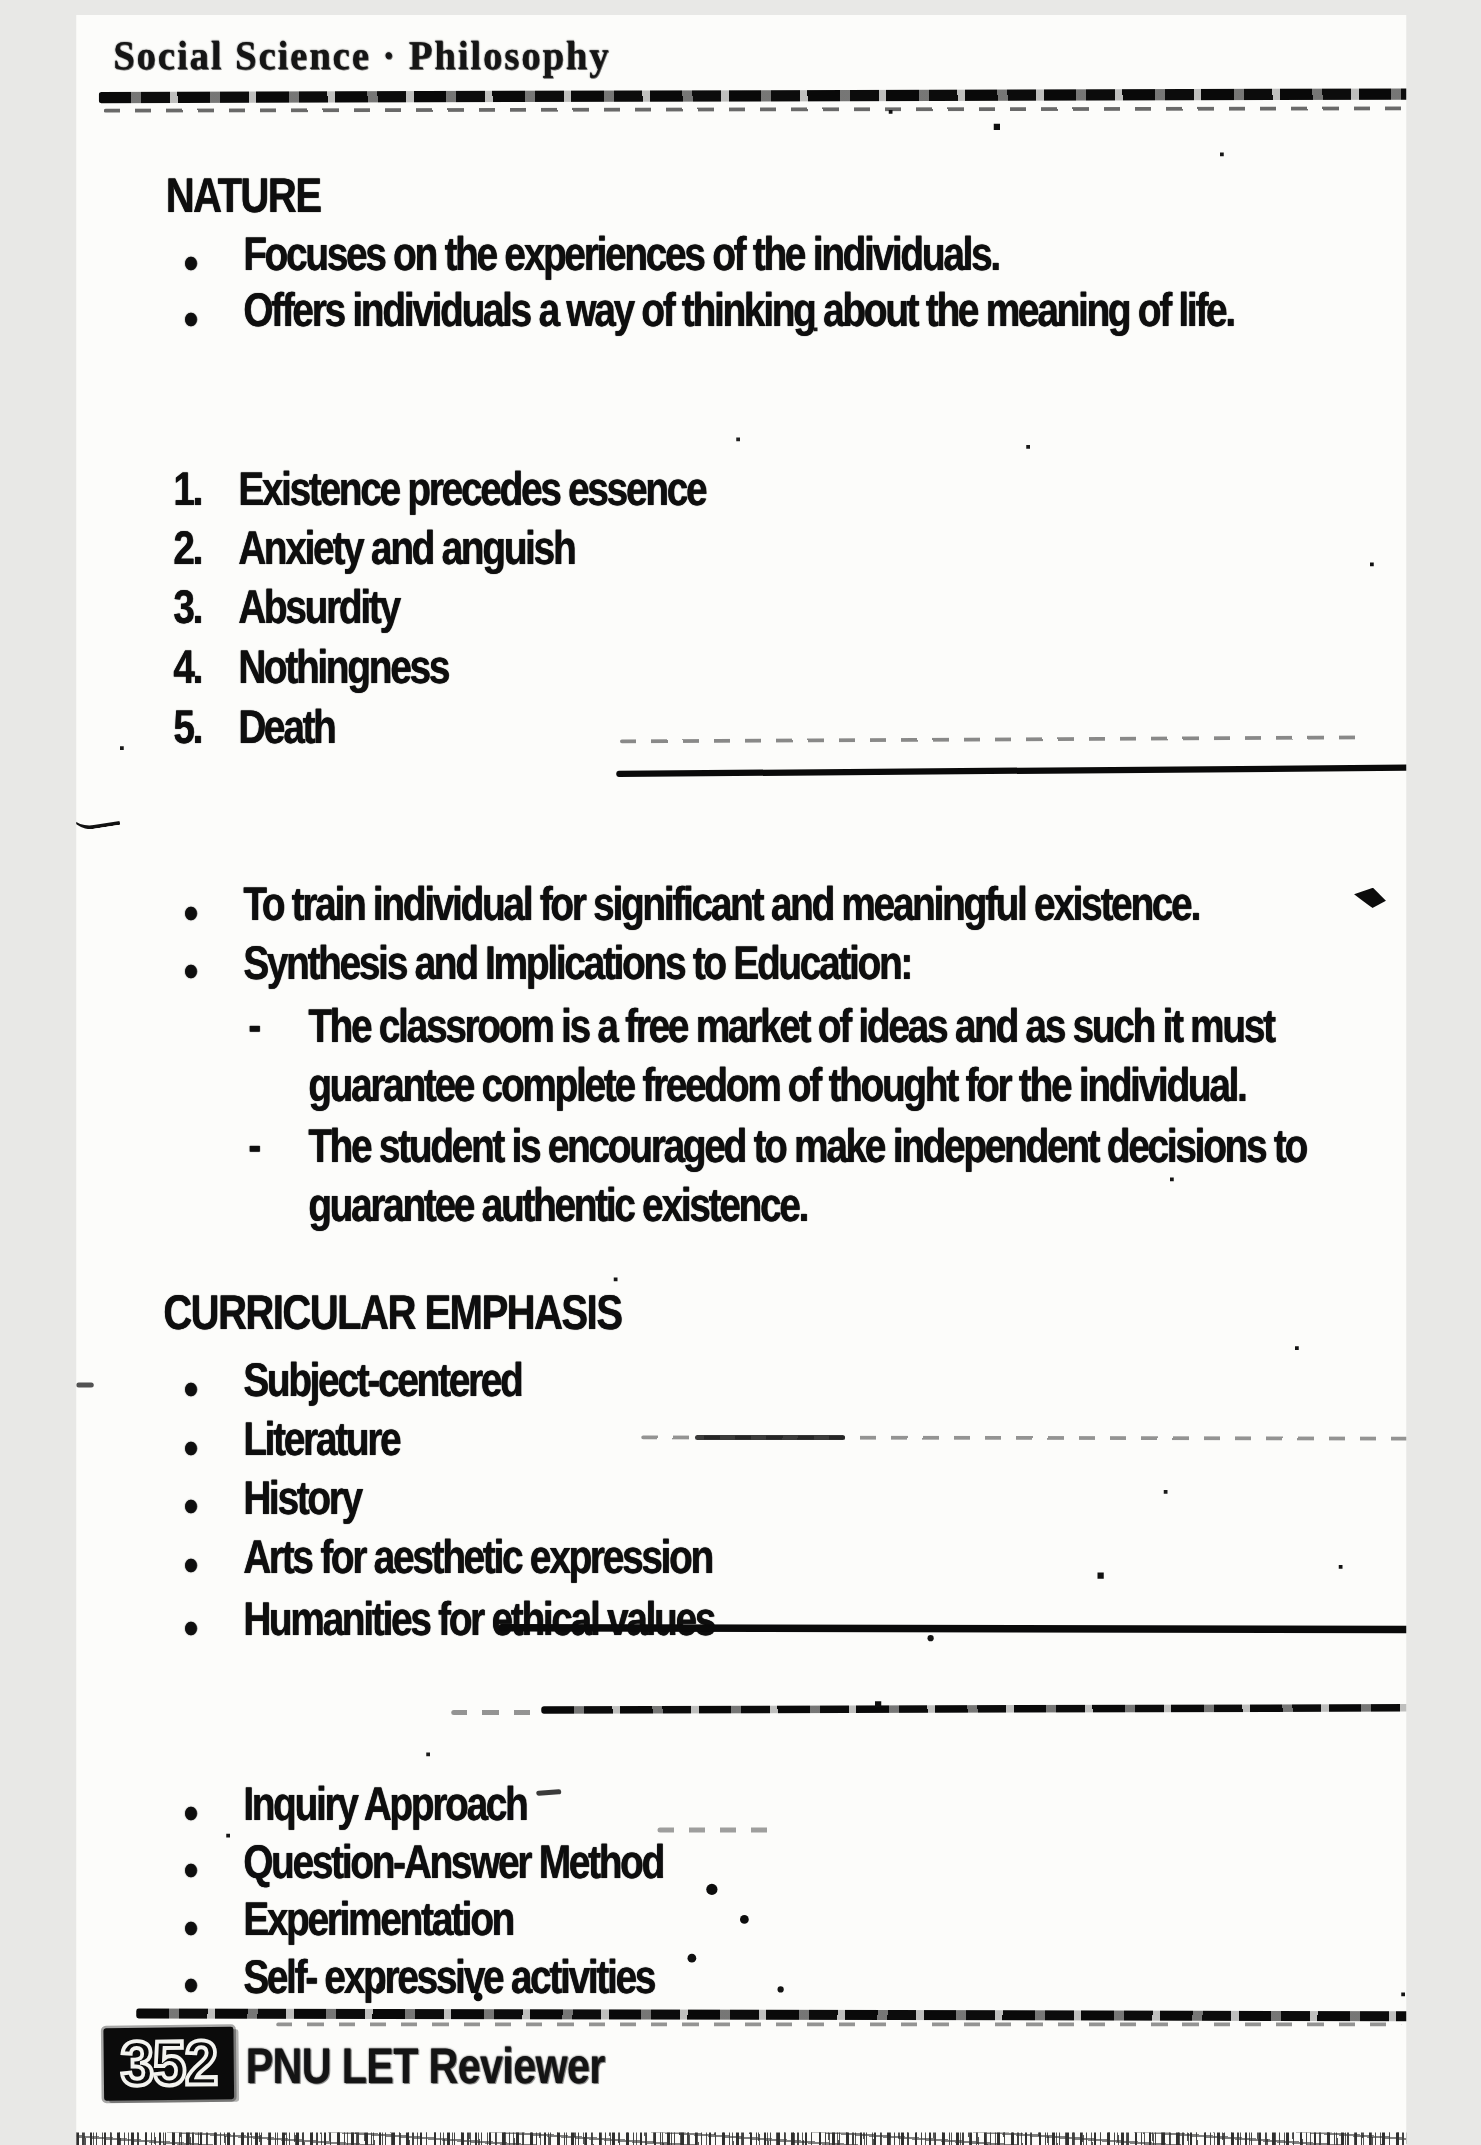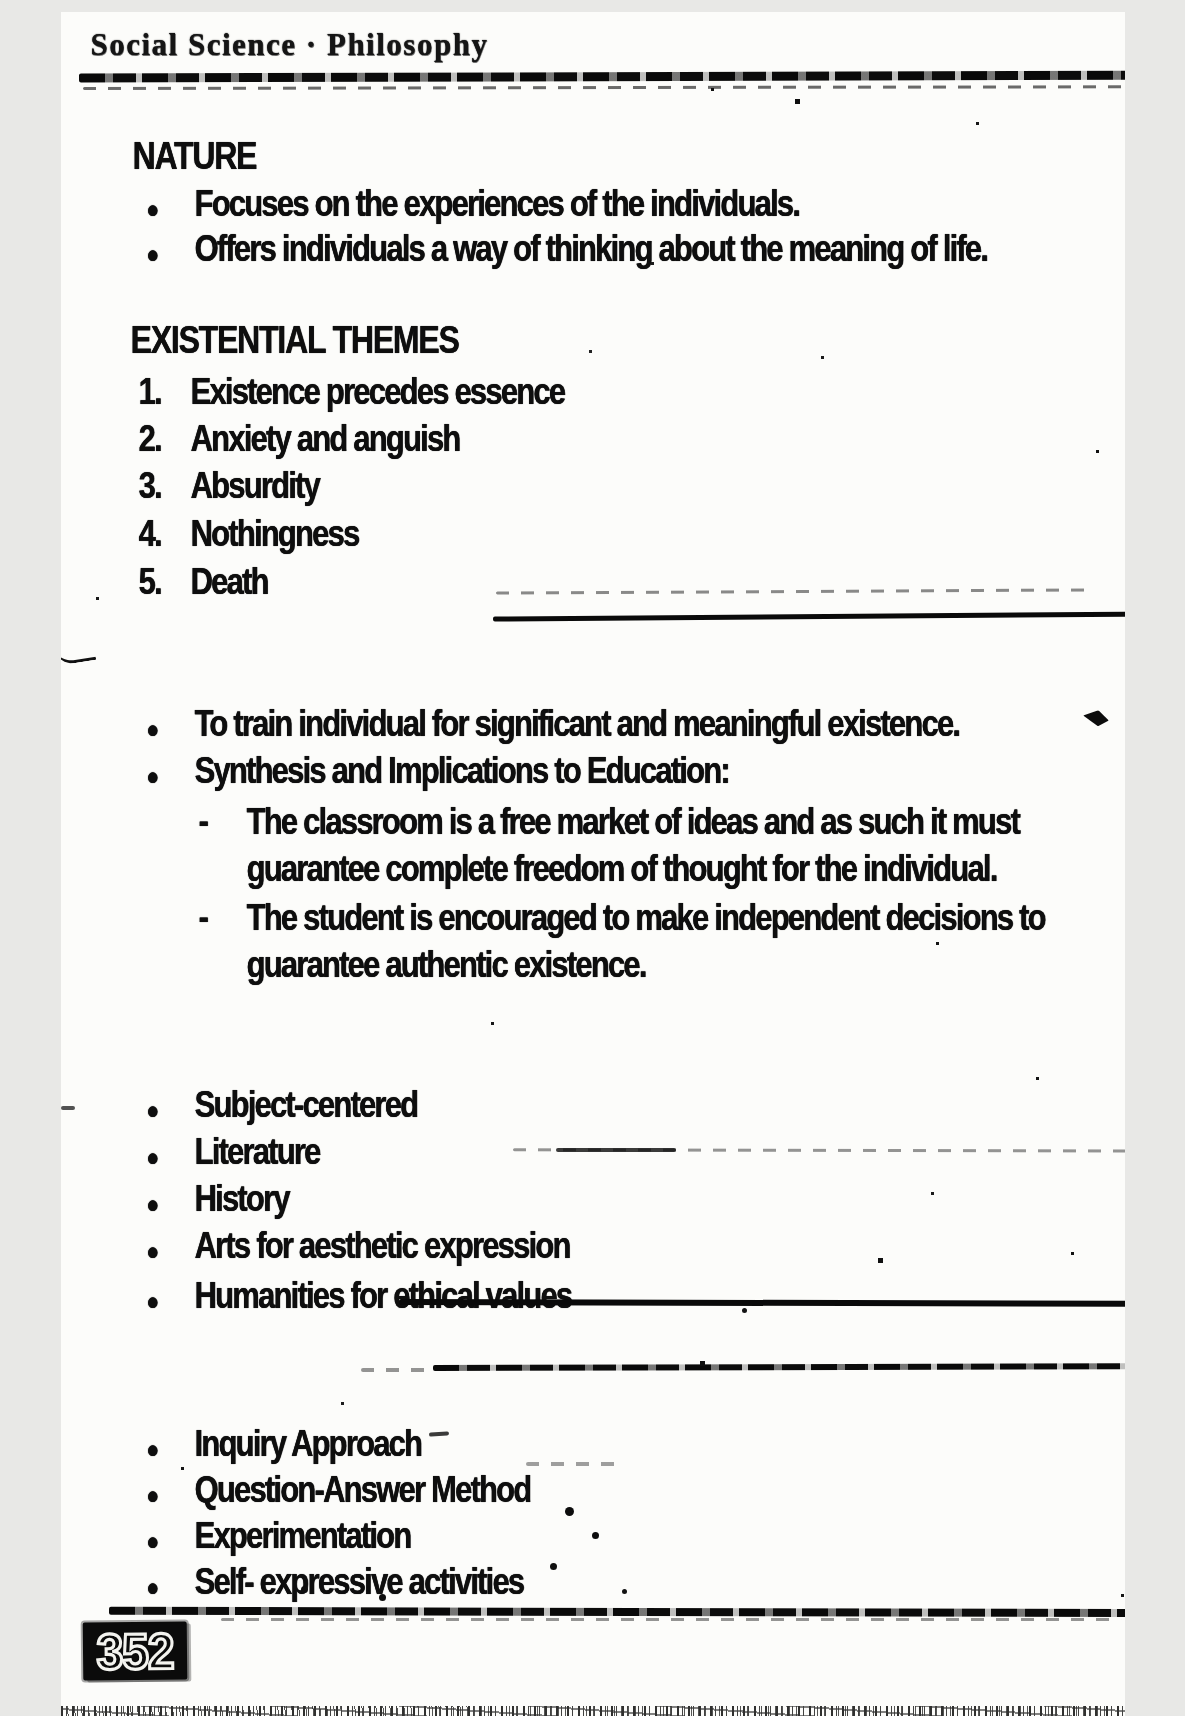--- a/index.html
+++ b/index.html
@@ -106,23 +106,20 @@
   </div>
   <div class="li" style="top:170px">
     <span class="mk t">•</span>
     <span class="tx t">Focuses on the experiences of the individuals.</span>
   </div>
   <div class="li" style="top:215px">
     <span class="mk t">•</span>
     <span class="tx t">Offers individuals a way of thinking about the meaning of life.</span>
   </div>
 
-  <div class="abs hed" style="left:70px;top:306px">
-    <span class="t">EXISTENTIAL THEMES</span>
-  </div>
   <div class="nli" style="top:358px">
     <span class="mk t">1.</span>
     <span class="tx t">Existence precedes essence</span>
   </div>
   <div class="nli" style="top:405px">
     <span class="mk t">2.</span>
     <span class="tx t">Anxiety and anguish</span>
   </div>
   <div class="nli" style="top:452px">
     <span class="mk t">3.</span>
@@ -153,20 +150,23 @@
   </div>
   <div class="sli" style="top:785px">
     <span class="mk t">-</span>
     <span class="tx t">The classroom is a free market of ideas and as such it must guarantee complete freedom of thought for the individual.</span>
   </div>
   <div class="sli" style="top:881px">
     <span class="mk t">-</span>
     <span class="tx t">The student is encouraged to make independent decisions to guarantee authentic existence.</span>
   </div>
 
+  <div class="abs hed" style="left:70px;top:1016px">
+    <span class="t">CURRICULAR EMPHASIS</span>
+  </div>
   <div class="li" style="top:1071px">
     <span class="mk t">•</span>
     <span class="tx t">Subject-centered</span>
   </div>
   <div class="rule abs" style="left:0px;top:1094px;width:14px;height:4px;opacity:.7"></div>
   <div class="li" style="top:1118px">
     <span class="mk t">•</span>
     <span class="tx t">Literature</span>
   </div>
   <div class="rule dashed abs" style="left:452px;top:1137px;width:733px;height:3px;opacity:.5;transform:rotate(.1deg)"></div>
@@ -208,19 +208,22 @@
   </div>
 
   <div class="rule abs" style="left:1152px;top:482px;width:30px;height:5px;transform:rotate(-6deg)"></div>
   <div class="rule abs" style="left:1176px;top:472px;width:8px;height:6px"></div>
 
   <div class="rule ragged abs" style="left:48px;top:1596px;width:1137px;height:8px;transform:rotate(.12deg)"></div>
   <div class="rule dashed abs" style="left:160px;top:1606px;width:900px;height:3px;opacity:.5"></div>
   <div class="badge">
     <span class="num">352</span>
   </div>
+  <div class="abs flabel" style="left:136px;top:1618px">
+    <span class="t">PNU LET Reviewer</span>
+  </div>
 
   <div class="noise-band"></div>
 
   <div class="speck-s"></div>
   <div class="speck-l"></div>
 
 </div>
 
 </body></html>

